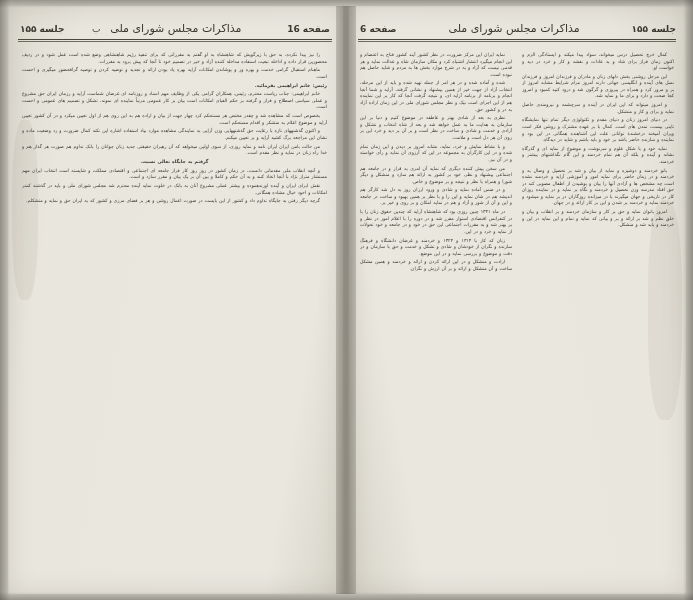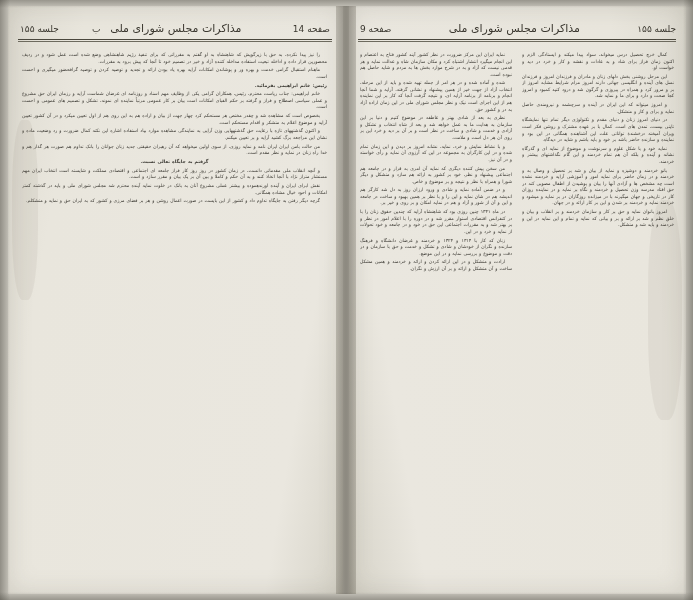--- a/index.html
+++ b/index.html
@@ -60,21 +60,21 @@
     color: #3a372f;
     direction: rtl;
   }
   .hdr-title {
     font-weight: normal;
     font-size: 11px;
     letter-spacing: 0px;
   }
   .hdr-side {
     font-size: 9px;
-    font-weight: normal;
+    font-weight: bold;
   }
   .hdr-rule {
     position: absolute;
     height: 1px;
     background: #4a473d;
   }
   .hdr-rule.thin {
     height: 1px;
     background: #6d6a5e;
   }
@@ -127,31 +127,31 @@
 </head>
 <body>
 
 <div id="page">
 
   <div class="sheet" id="sheet-left"></div>
   <div class="sheet" id="sheet-right"></div>
   <div id="gutter"></div>
 
   <div class="page-header" style="left:20px; top:22px; width:310px;">
-    <span class="hdr-side">صفحه 14</span>
+    <span class="hdr-side">صفحه 16</span>
     <span class="hdr-title">مذاکرات مجلس شورای ملی</span>
     <span class="hdr-side">جلسه ۱۵۵</span>
   </div>
   <div class="hdr-rule" style="left:18px; top:39px; width:314px;"></div>
   <div class="hdr-rule thin" style="left:18px; top:41px; width:314px;"></div>
 
   <div class="page-header" style="left:360px; top:22px; width:316px;">
     <span class="hdr-side">جلسه ۱۵۵</span>
     <span class="hdr-title">مذاکرات مجلس شورای ملی</span>
-    <span class="hdr-side">صفحه 9</span>
+    <span class="hdr-side">صفحه 6</span>
   </div>
   <div class="hdr-rule" style="left:358px; top:39px; width:318px;"></div>
   <div class="hdr-rule thin" style="left:358px; top:41px; width:318px;"></div>
 
   <div class="corner-mark" style="left:92px; top:24px;">ب</div>
 
   <div class="col" id="left-col" style="left:22px; top:52px; width:305px; height:532px;">
     <p class="indent">را نیز پیدا نکرده، به حق با زیرگویش که شاهنشاه به او گفتم به مقرراتی که برای تنفیذ رژیم شاهنشاهی وضع شده است عمل شود و در ردیف محصورین قرار داده و اداخله تبعیت استفاده مداخله کننده آزاد و خیر در تصمیم خود تا آنجا که پیش برود به مقررات.</p>
     <p class="indent">ماهنام استقبال گرامی خدمت و بهره ور و پوشاندن امکانات آرایه بهره یاد بودن ارائه و تجدید و توصیه کردن و توصیه گرافحضور میگیری و احست است.</p>
     <p class="bold">رئیس: خانم ابراهیمی بفرمائید.</p>

